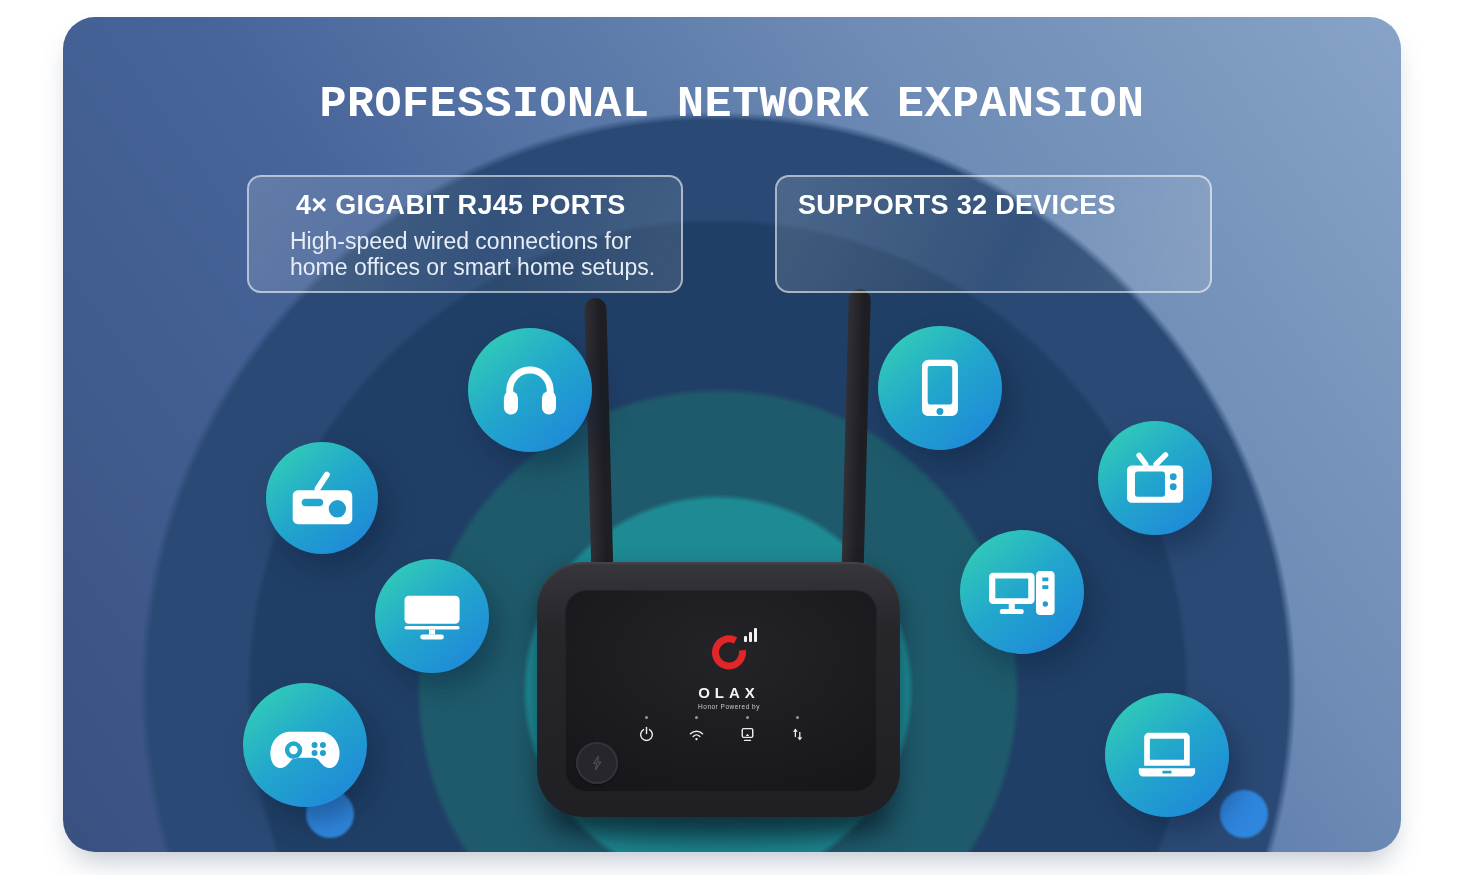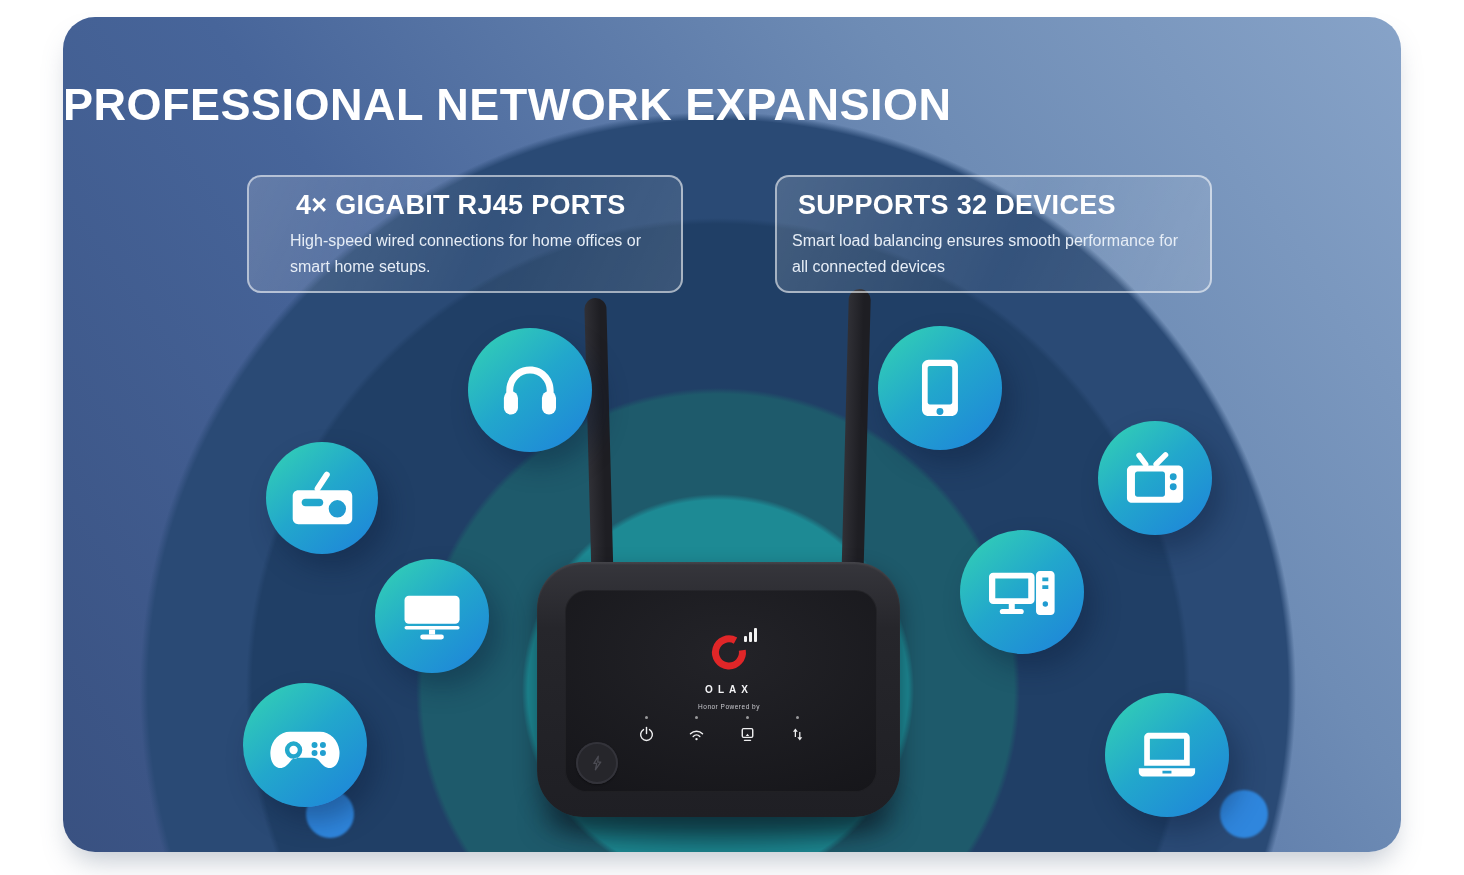--- a/index.html
+++ b/index.html
@@ -26,32 +26,33 @@
       #2a4a75 472px 570px,
       rgba(42,74,117,0) 578px);
   }
   .drop{position:absolute;width:48px;height:48px;border-radius:50%;
     background:#2f86dd;z-index:2;filter:blur(1px);}
   .drop.left{left:243px;top:773px;}
   .drop.right{left:1157px;top:773px;}
 
   .page-title{
     position:absolute;left:0;right:0;top:62px;z-index:6;margin:0;
-    text-align:left;color:#ffffff;font-size:45px;font-weight:700;
+    text-align:center;color:#ffffff;font-size:45px;font-weight:700;
     letter-spacing:.5px;
+    font-family:Liberation Mono, monospace;
   }
   .feature-box{
     position:absolute;top:158px;height:118px;z-index:6;box-sizing:border-box;
     border:2px solid rgba(255,255,255,.55);border-radius:14px;
     background:linear-gradient(115deg,rgba(255,255,255,.16),rgba(255,255,255,.05) 55%,rgba(255,255,255,.12));
   }
   .feature-box.fb-left{left:184px;width:436px;padding:13px 20px 0 41px;}
   .feature-box.fb-right{left:712px;width:437px;padding:13px 20px 0 15px;}
   .feature-heading{color:#ffffff;font-size:27px;font-weight:700;letter-spacing:.3px;margin:0 0 7px 6px;}
-  .feature-body{color:#e6edf6;font-size:16px;line-height:26px;font-weight:400;margin:0;}
+  .feature-body{color:#e6edf6;font-size:23px;line-height:26px;font-weight:400;margin:0;}
 
   
   .router-shadow{position:absolute;left:480px;top:778px;width:352px;height:46px;
     border-radius:50%;background:rgba(6,12,20,.5);filter:blur(14px);z-index:3;}
   .antenna{position:absolute;width:22px;border-radius:11px;z-index:3;
     background:linear-gradient(90deg,#303036,#1e1e23 70%);}
   .antenna.a-left{left:525px;top:281px;height:292px;transform:rotate(-1.5deg);}
   .antenna.a-right{left:782px;top:272px;height:302px;transform:rotate(1.5deg);}
   .router-body{position:absolute;left:474px;top:545px;width:363px;height:255px;
     border-radius:46px;z-index:4;
@@ -61,21 +62,21 @@
     border-radius:22px;z-index:5;
     background:radial-gradient(130% 130% at 52% 32%,#232328 0%,#141418 72%);
     box-shadow:inset 0 0 0 1px rgba(255,255,255,.04);}
   .logo-ring{position:absolute;left:143px;top:41px;width:42px;height:42px;}
   .logo-bars{position:absolute;left:179px;top:36px;display:flex;align-items:flex-end;gap:2px;height:16px;}
   .logo-bars span{display:block;width:3px;background:#f2f2f2;border-radius:1px;}
   .logo-bars span:nth-child(1){height:6px;}
   .logo-bars span:nth-child(2){height:10px;}
   .logo-bars span:nth-child(3){height:14px;}
   .brand{position:absolute;left:94px;top:94px;width:140px;text-align:center;
-    color:#f4f4f6;font-size:10px;font-weight:700;letter-spacing:5px;margin:0;}
+    color:#f4f4f6;font-size:15px;font-weight:700;letter-spacing:5px;margin:0;}
   .brand-tagline{position:absolute;left:94px;top:113px;width:140px;text-align:center;
     color:#c9c9ce;font-size:6.5px;letter-spacing:.5px;margin:0;}
   .indicators{position:absolute;left:66px;top:126px;width:182px;height:42px;
     display:flex;justify-content:space-between;}
   .ind-cell{width:30px;display:flex;flex-direction:column;align-items:center;}
   .ind-dot{width:3px;height:3px;border-radius:50%;background:rgba(255,255,255,.55);margin-bottom:6px;}
   .wps-button{position:absolute;left:11px;top:152px;width:42px;height:42px;border-radius:50%;
     background:#26262b;box-shadow:inset 0 0 0 2px #33333a, 0 1px 2px rgba(0,0,0,.4);
     display:flex;align-items:center;justify-content:center;}
 
@@ -103,21 +104,20 @@
   <div class="drop right"></div>
 
   <h1 class="page-title">PROFESSIONAL NETWORK EXPANSION</h1>
 
   <div class="feature-box fb-left">
     <p class="feature-heading">4× GIGABIT RJ45 PORTS</p>
     <p class="feature-body">High-speed wired connections for home offices or smart home setups.</p>
   </div>
   <div class="feature-box fb-right">
     <p class="feature-heading">SUPPORTS 32 DEVICES</p>
-    <p class="feature-body">Smart load balancing ensures smooth performance for all connected devices</p>
   </div>
 
   <div class="router-shadow"></div>
   <div class="antenna a-left"></div>
   <div class="antenna a-right"></div>
   <div class="router-body"></div>
   <div class="router-face">
     <svg class="logo-ring" viewBox="0 0 42 42">
       <path d="M27.5,9.6 A13.5,13.5 0 1 0 34.3,19.3" fill="none" stroke="#e02628" stroke-width="7" stroke-linecap="butt"></path>
     </svg>

